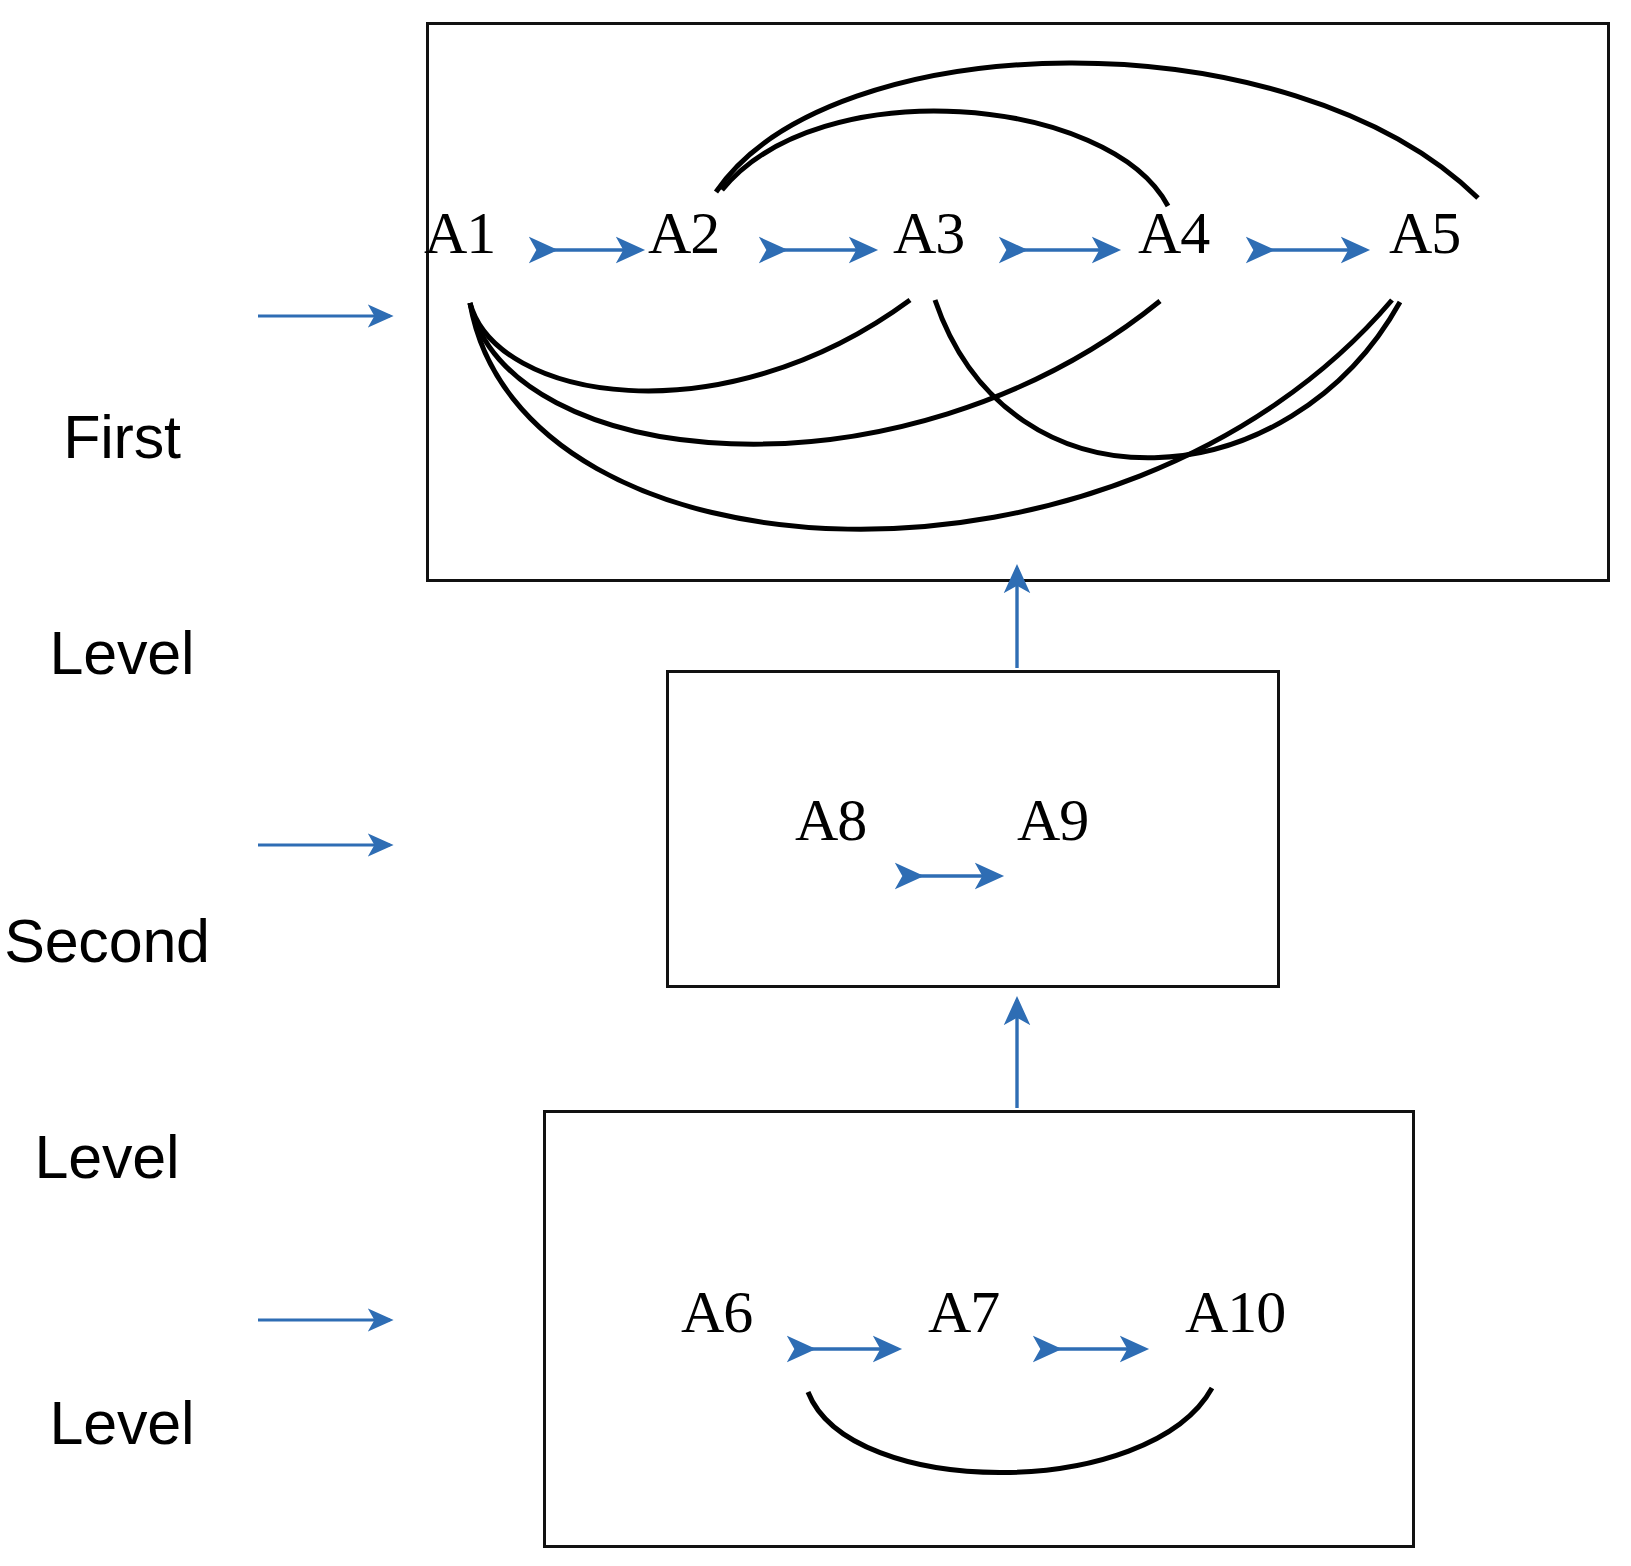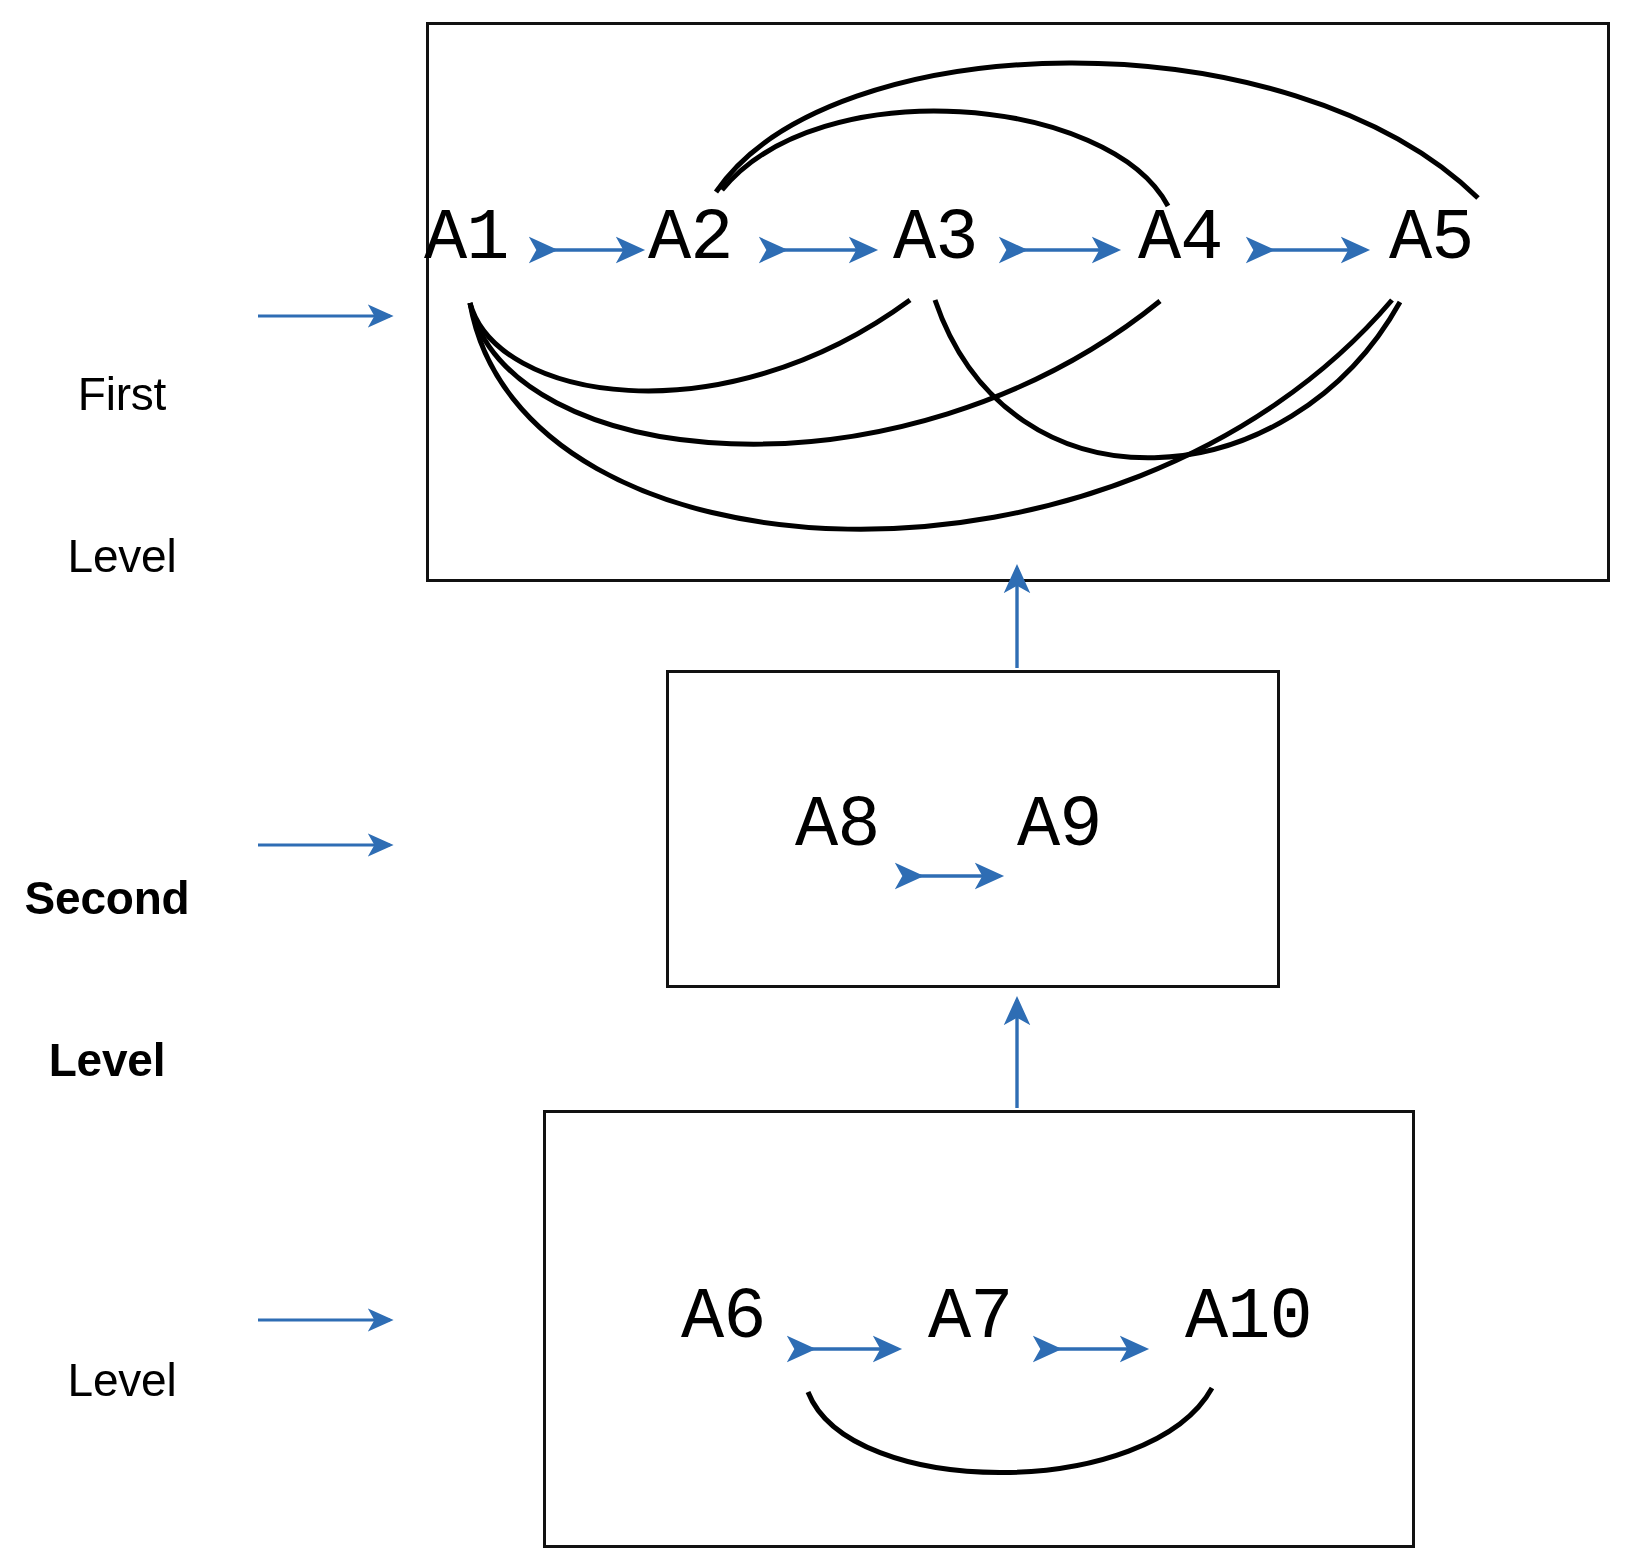--- a/index.html
+++ b/index.html
@@ -20,31 +20,31 @@
   #diagram-svg {
     position: absolute;
     left: 0;
     top: 0;
     width: 1631px;
     height: 1566px;
   }
   .level-label {
     position: absolute;
     font-family: "Liberation Sans", sans-serif;
-    font-size: 46px;
+    font-size: 61px;
     line-height: 1.18;
     color: #000000;
     text-align: center;
     white-space: pre;
     letter-spacing: -0.2px;
   }
   .node-label {
     position: absolute;
-    font-family: Liberation Mono, monospace;
-    font-size: 72px;
+    font-family: Liberation Serif, serif;
+    font-size: 60px;
     line-height: 1;
     color: #000000;
     white-space: pre;
     letter-spacing: -1px;
   }
   .level-box {
     position: absolute;
     border: 3px solid #111111;
     background: transparent;
     box-sizing: border-box;
@@ -99,21 +99,21 @@
 
     <line x1="1017" y1="668" x2="1017" y2="568" stroke="#2E6DB4" stroke-width="3.4" marker-end="url(#ah-right)"></line>
     <line x1="1017" y1="1108" x2="1017" y2="1000" stroke="#2E6DB4" stroke-width="3.4" marker-end="url(#ah-right)"></line>
   </svg>
 
   <div class="level-label" style="left:22px; top:258px; width:200px;">
     <div>First</div>
     <div>Level</div>
   </div>
 
-  <div class="level-label" style="left:2px; top:762px; width:210px;font-weight:bold;">
+  <div class="level-label" style="left:2px; top:762px; width:210px;">
     <div>Second</div>
     <div>Level</div>
   </div>
 
   <div class="level-label" style="left:22px; top:1244px; width:200px;">
     <div>Level</div>
   </div>
 
   <div class="node-label" style="left:424px; top:203px;">A1</div>
   <div class="node-label" style="left:648px; top:203px;">A2</div>

